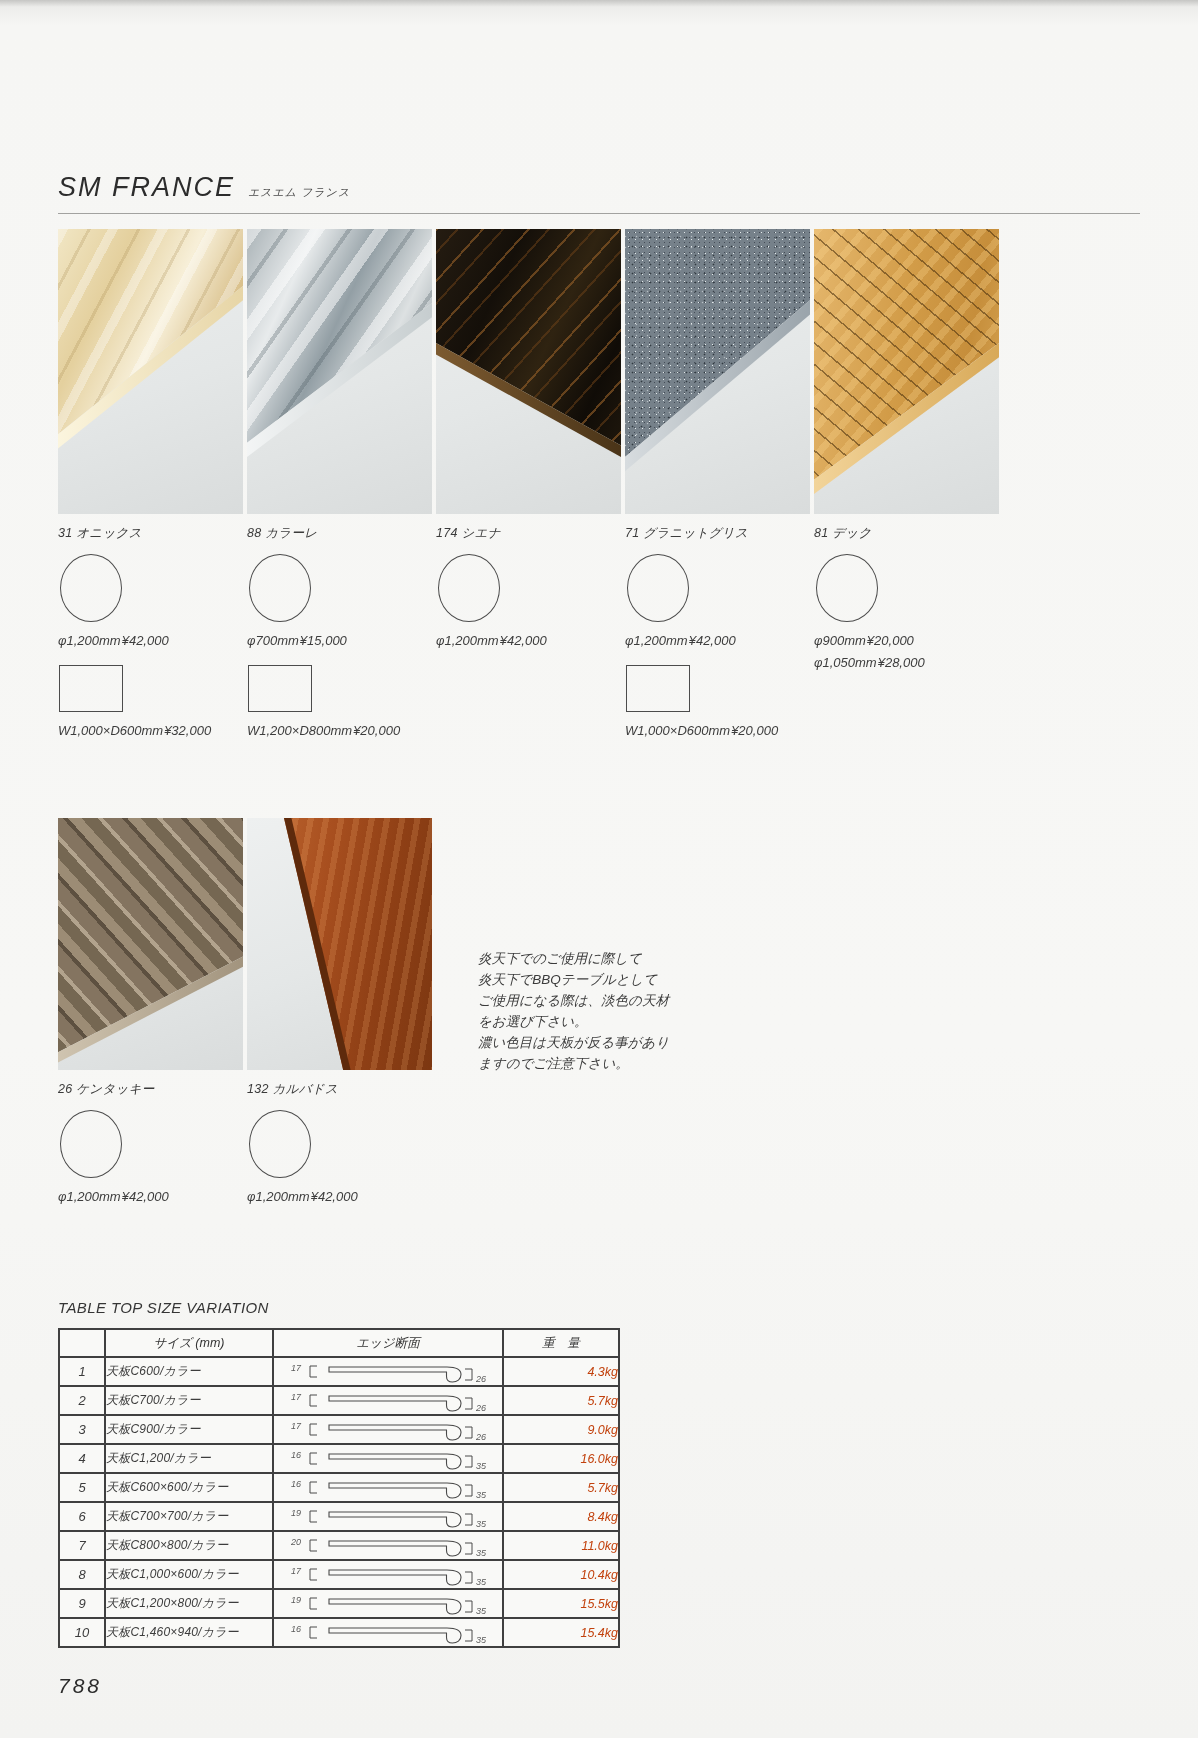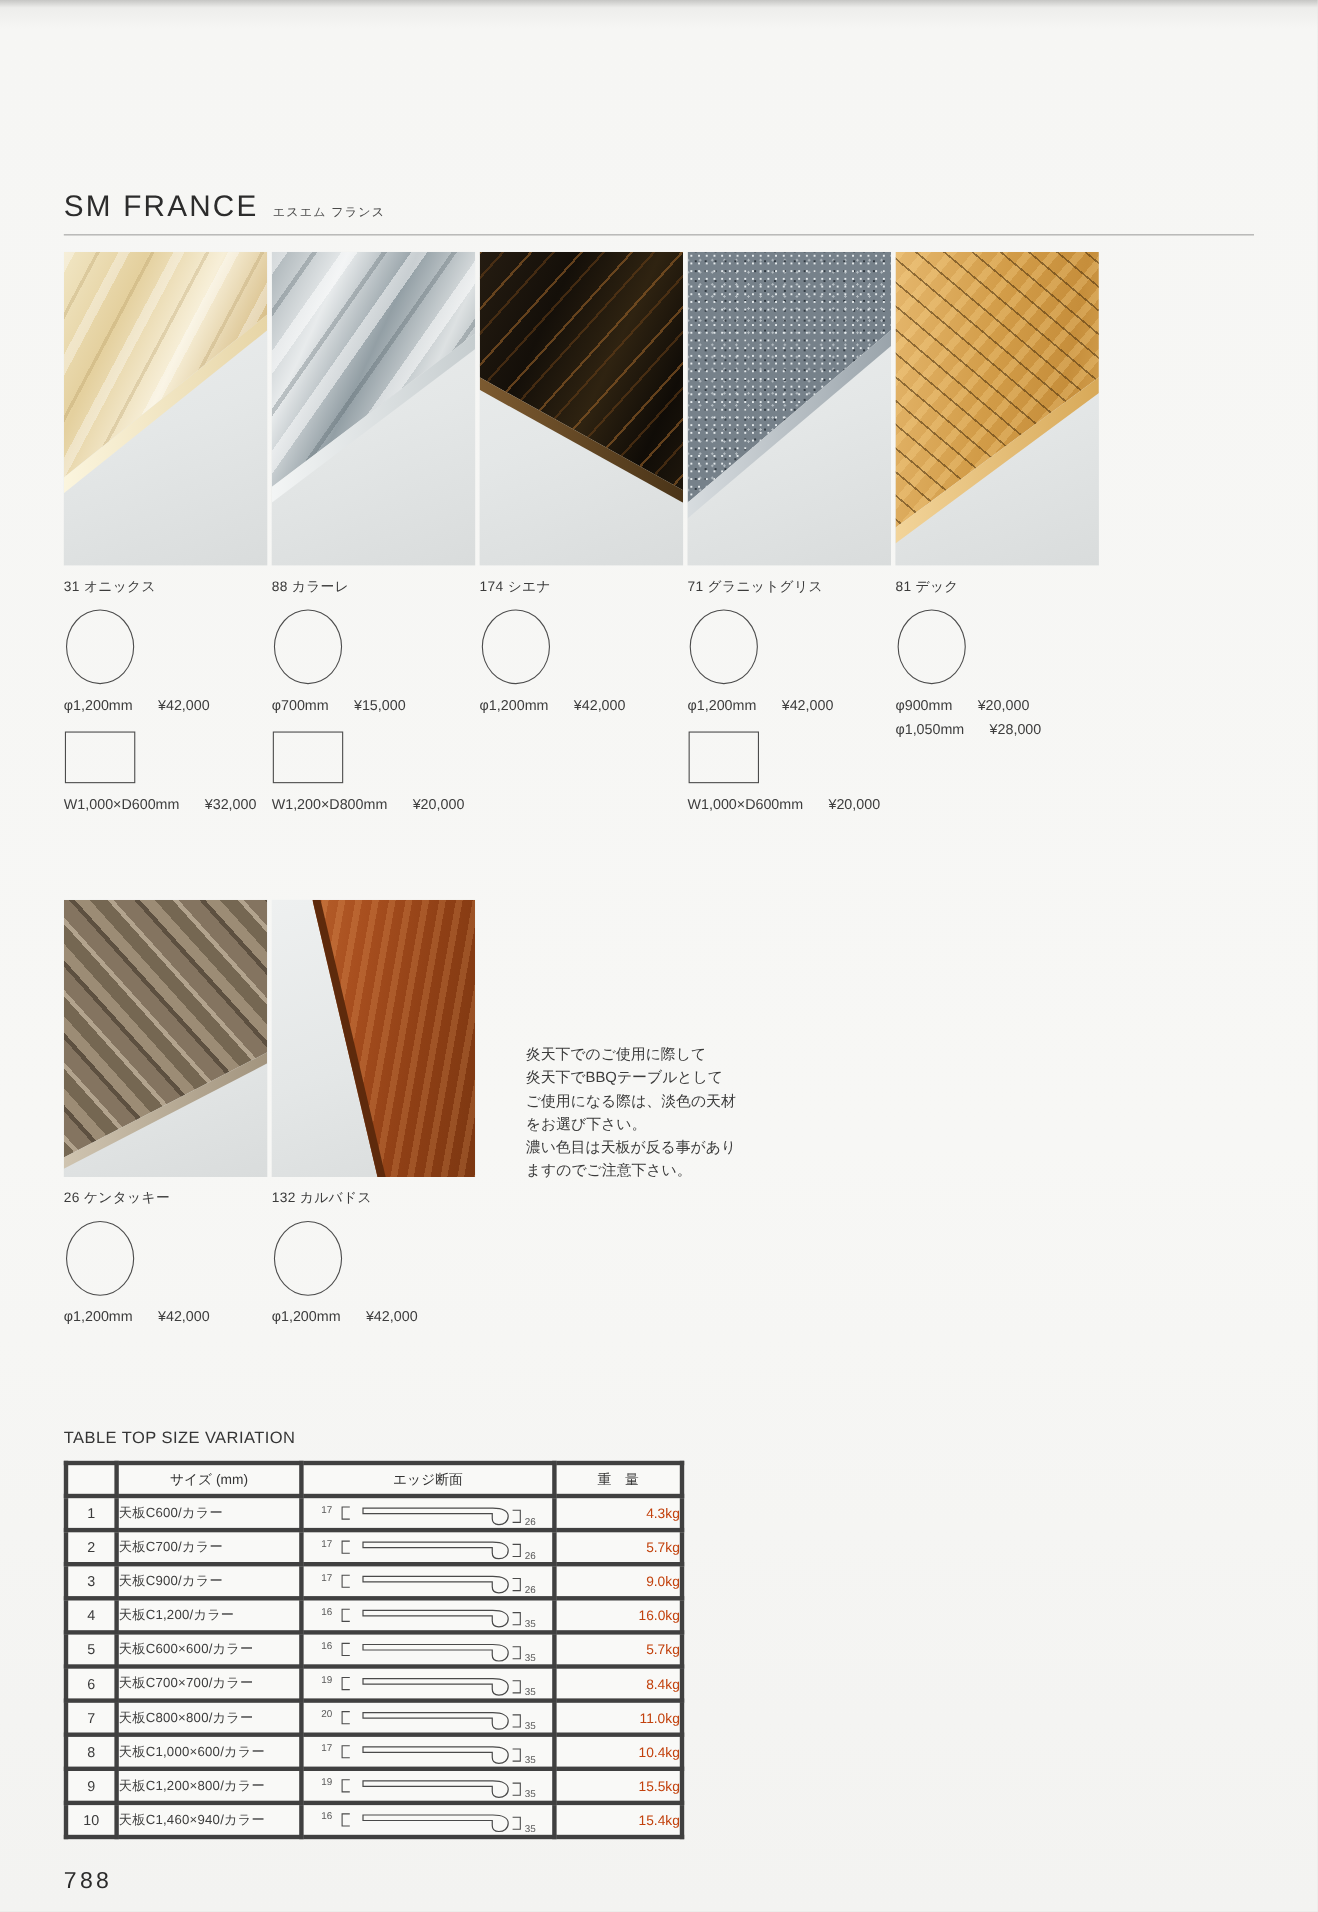--- a/index.html
+++ b/index.html
@@ -1,20 +1,20 @@
 <!DOCTYPE html>
 <html><head>
 <meta charset="utf-8">
 <style>
   html,body{margin:0;padding:0;background:#e4e4e2;}
   .page{
     width:1198px;height:1738px;position:relative;margin:0 auto;
     background:linear-gradient(180deg,#c6c6c4 0px,#ededeb 7px,#f6f6f4 26px,#f7f7f5 60%,#f3f3f1 100%);
     font-family:"Liberation Sans","DejaVu Sans",sans-serif;
-    color:#3a3a3a;overflow:hidden;
+    color:#3a3a3a;overflow:hidden;font-style:italic;
   }
   .content{padding:0 58px;}
   
   .hdr{padding-top:172px;}
   .hdr-line{display:flex;align-items:baseline;}
   .title{font-size:27px;font-weight:400;letter-spacing:2px;color:#2c2c2c;margin:0;}
   .subtitle{font-size:11px;color:#4a4a4a;margin-left:13px;letter-spacing:1px;}
   .rule{border:none;border-top:1px solid #a2a2a0;margin:10px 0 0 0;}
   .stock{margin-top:22px;font-size:14px;color:#3f3f3f;letter-spacing:.3px;}
   .cvhead{margin-top:7px;font-size:14.5px;color:#363636;letter-spacing:.4px;}
@@ -84,29 +84,29 @@
       repeating-linear-gradient(100deg,rgba(255,185,120,.18) 0 6px,transparent 6px 15px),
       linear-gradient(100deg,#c06a33 0%,#a84f1f 38%,#8e3f15 70%,#7c3711 100%);
     clip-path:polygon(20% 0,100% 0,100% 100%,52% 100%);}
   .swatch-calvados::after{background:#5e2a0c;
     clip-path:polygon(20% 0,24% 0,56% 100%,52% 100%);}
 
   .plabel{margin-top:11px;font-size:12.5px;color:#3b3b3b;height:16px;letter-spacing:.3px;}
   .shape-circle{width:60px;height:66px;border:1.4px solid #4c4c4c;border-radius:50%;
     margin:13px 0 0 2px;background:transparent;}
   .shape-rect{width:62px;height:45px;border:1.4px solid #4c4c4c;margin:17px 0 0 1px;}
-  .price-line{margin-top:11px;font-size:13px;color:#3d3d3d;display:flex;gap:23px;white-space:nowrap;}
+  .price-line{margin-top:11px;font-size:13px;color:#3d3d3d;display:flex;gap:1px;white-space:nowrap;}
   .price-line + .price-line{margin-top:7px;}
   
   .row2wrap{display:flex;margin-top:65px;align-items:flex-start;}
   .note{margin-left:46px;margin-top:145px;width:340px;font-size:13.5px;line-height:21px;color:#3b3b3b;}
   
   .szhead{margin-top:95px;font-size:15px;color:#353535;letter-spacing:.4px;}
   table.size{border-collapse:collapse;margin-top:12px;background:#f9f9f7;}
-  table.size td,table.size th{border:4px solid #404040;padding:0;font-weight:400;}
+  table.size td,table.size th{border:2px solid #404040;padding:0;font-weight:400;}
   .col-no{width:46px;}
   .col-size{width:168px;}
   .col-edge{width:230px;}
   .col-weight{width:116px;}
   table.size thead td{height:26px;text-align:center;font-size:12.5px;color:#333;}
   table.size tbody td{height:27px;}
   td.c-no{text-align:center;font-size:13px;color:#3c3c3c;}
   td.c-size{font-size:12px;color:#3d3d3d;padding-left:18px;letter-spacing:.2px;}
   td.c-edge{text-align:center;}
   td.c-edge svg{display:block;margin:0 auto;}

